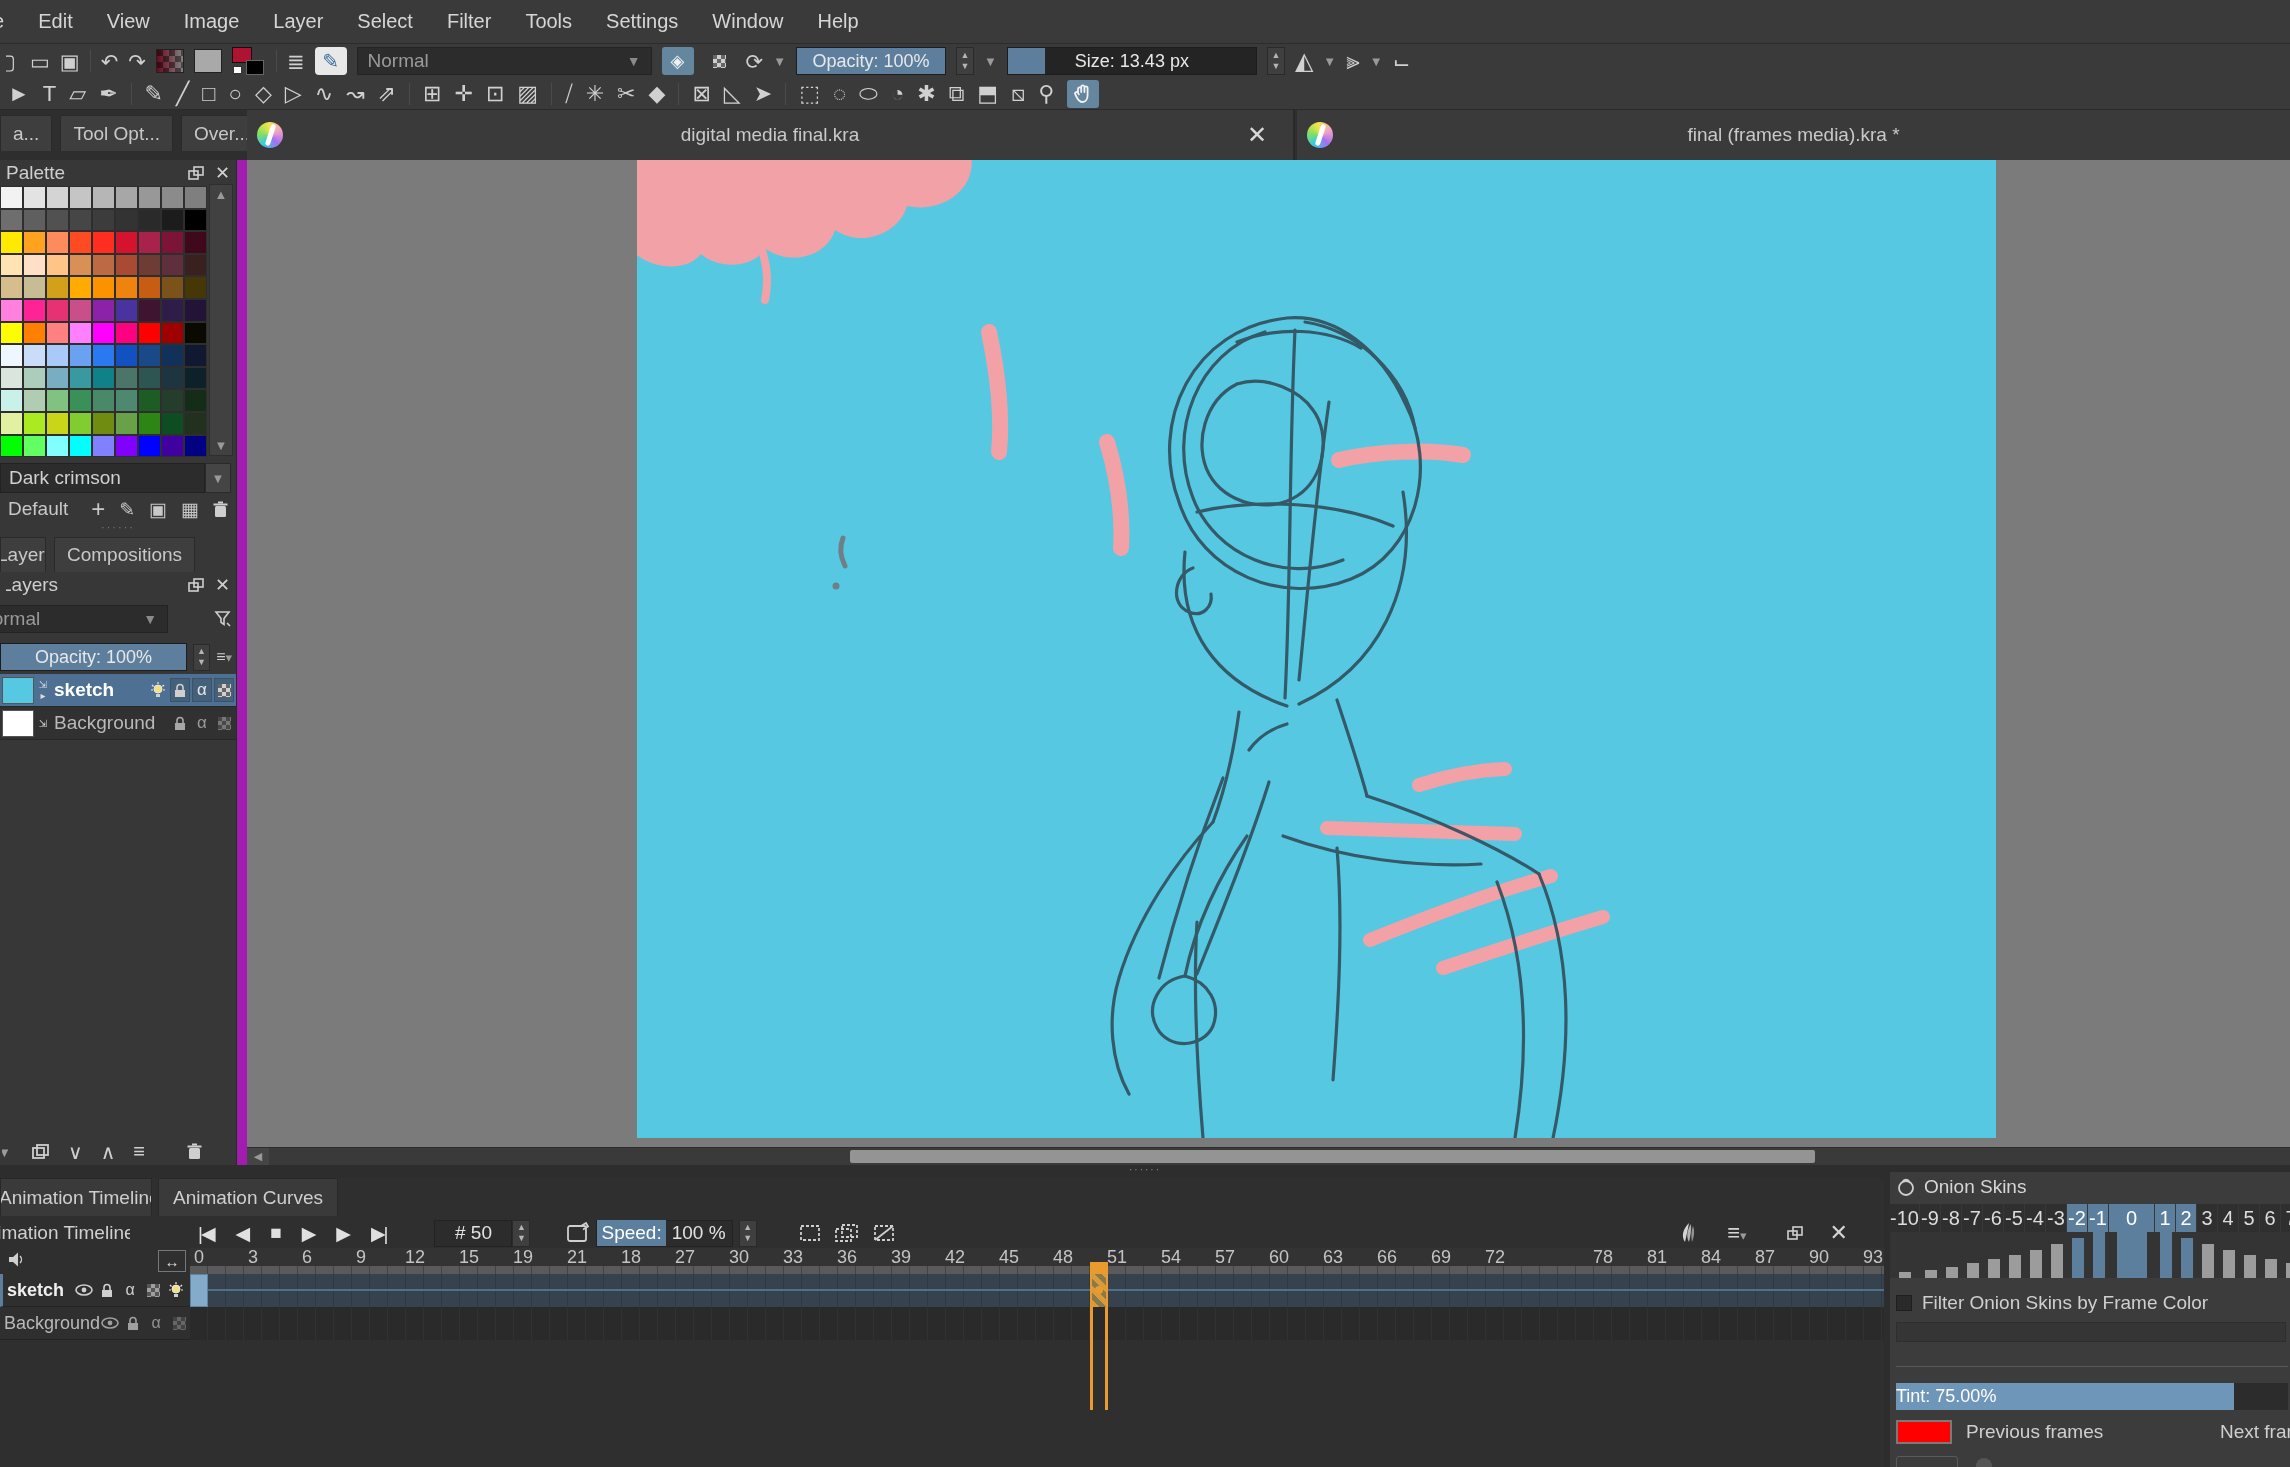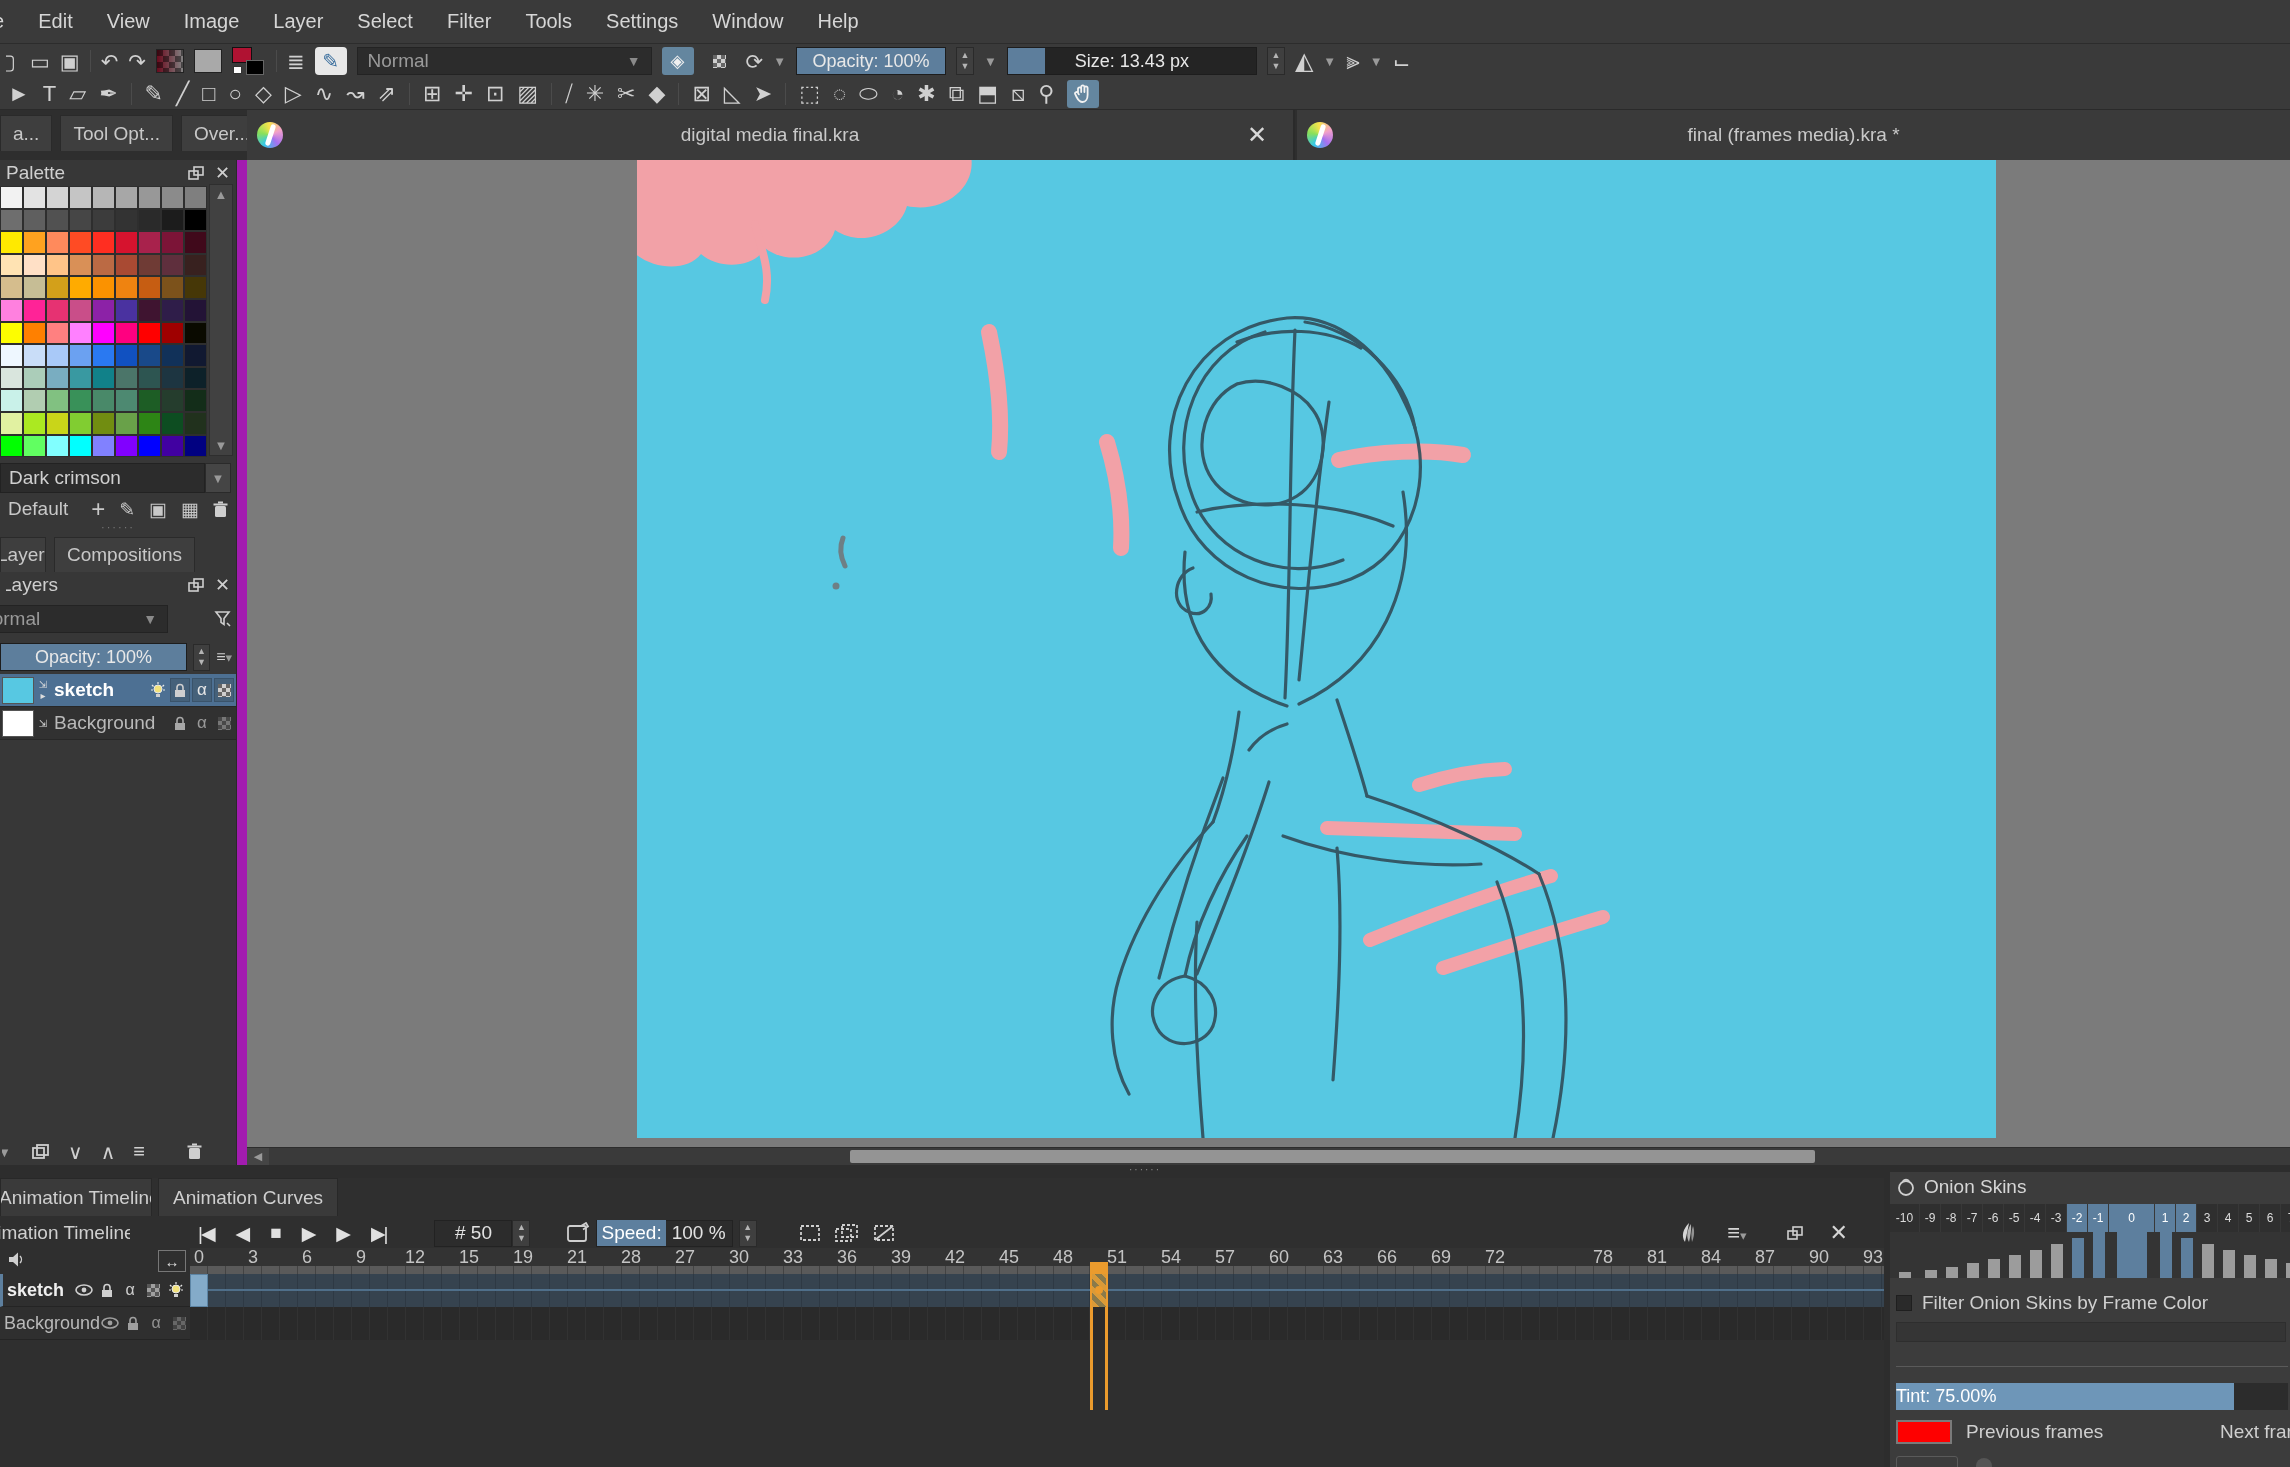--- a/index.html
+++ b/index.html
@@ -101,21 +101,21 @@
   .keyf{position:absolute;left:0;top:0;width:18px;height:33px;background:#84abc9;border:1px solid #5d85a5;}
   .phblock{position:absolute;width:18px;background:#eb9b2d;}
   .phhatch{position:absolute;width:18px;background:repeating-linear-gradient(45deg,#d99a38 0 5px,#8a7a4a 5px 10px);border-left:2px solid #eb9b2d;border-right:2px solid #eb9b2d;}
   .phdot{position:absolute;width:8px;height:8px;border-radius:50%;background:#eb9b2d;}
   .phline{position:absolute;width:3px;background:#eb9b2d;}
   .fitbox{position:absolute;left:158px;top:72px;width:28px;height:22px;border:1px solid #777;color:#ddd;font-size:15px;display:flex;align-items:center;justify-content:center;}
   
   .onion{left:1890px;top:1172px;width:400px;height:295px;background:#3c3c3c;overflow:hidden;}
   .ohdr{display:flex;align-items:center;gap:8px;height:30px;padding-left:6px;font-size:19px;color:#d6d6d6;}
   .ocells{display:flex;height:28px;background:#2f2f2f;margin-top:2px;}
-  .ocell{display:flex;align-items:center;justify-content:center;font-size:12px;color:#dcdcdc;flex:none;border-right:1px solid #383838;}
+  .ocell{display:flex;align-items:center;justify-content:center;font-size:20px;color:#dcdcdc;flex:none;border-right:1px solid #383838;}
   .ocell.act{background:#5d7f9e;color:#fff;}
   .obars{display:flex;height:46px;align-items:flex-end;background:#343434;}
   .obarc{display:flex;justify-content:center;align-items:flex-end;flex:none;height:100%;}
   .obar{background:#9c9c9c;}
   .obar.blue{background:#5d7f9e;}
   .ochk{display:flex;align-items:center;gap:10px;margin:14px 0 0 6px;font-size:19px;color:#cfcfcf;}
   .ochk .box{width:16px;height:16px;background:#2a2a2a;border:1px solid #1f1f1f;}
   .obarempty{margin:8px 0 0 6px;width:390px;height:20px;background:#353535;border:1px solid #2e2e2e;}
   .ohr{margin:24px 0 0 6px;width:392px;border-top:1px solid #5a5a5a;}
   .tint{position:relative;margin:16px 0 0 6px;width:392px;height:27px;background:#2c2c2c;overflow:hidden;}
@@ -701,21 +701,21 @@
     <div class="ruler" id="ruler">
         <div class="ticks"></div>
         <span class="rlbl" style="left: 9px;">0</span>
         <span class="rlbl" style="left: 63px;">3</span>
         <span class="rlbl" style="left: 117px;">6</span>
         <span class="rlbl" style="left: 171px;">9</span>
         <span class="rlbl" style="left: 225px;">12</span>
         <span class="rlbl" style="left: 279px;">15</span>
         <span class="rlbl" style="left: 333px;">19</span>
         <span class="rlbl" style="left: 387px;">21</span>
-        <span class="rlbl" style="left: 441px;">28</span>
+        <span class="rlbl" style="left: 441px;">18</span>
         <span class="rlbl" style="left: 495px;">27</span>
         <span class="rlbl" style="left: 549px;">30</span>
         <span class="rlbl" style="left: 603px;">33</span>
         <span class="rlbl" style="left: 657px;">36</span>
         <span class="rlbl" style="left: 711px;">39</span>
         <span class="rlbl" style="left: 765px;">42</span>
         <span class="rlbl" style="left: 819px;">45</span>
         <span class="rlbl" style="left: 873px;">48</span>
         <span class="rlbl" style="left: 927px;">51</span>
         <span class="rlbl" style="left: 981px;">54</span>

